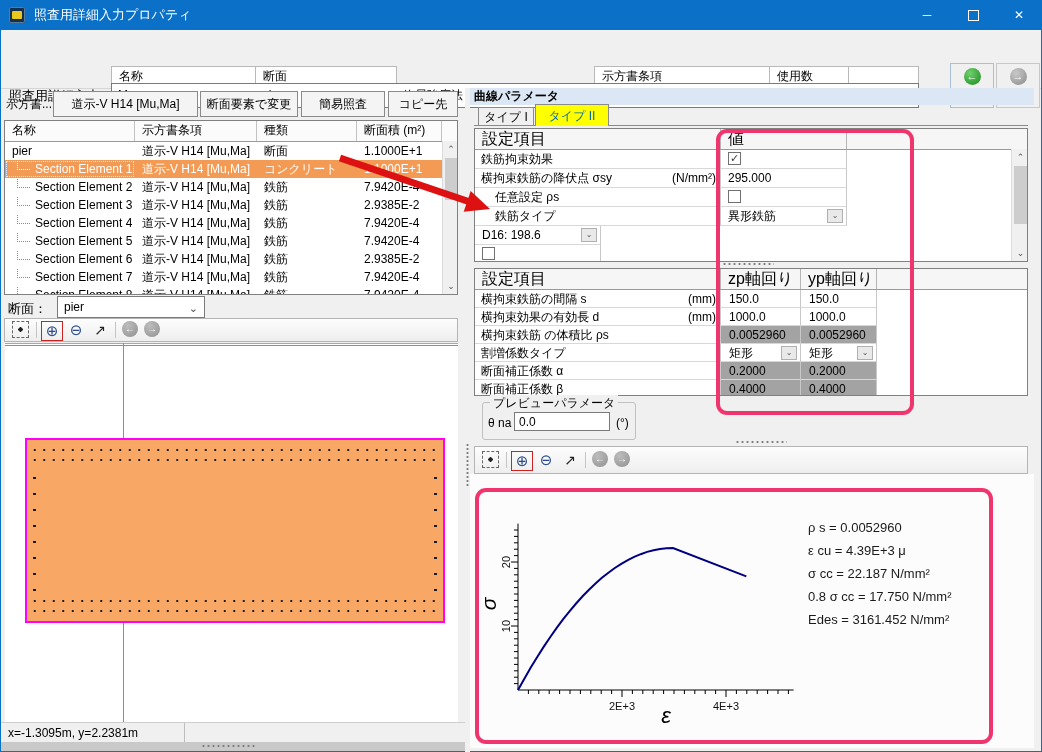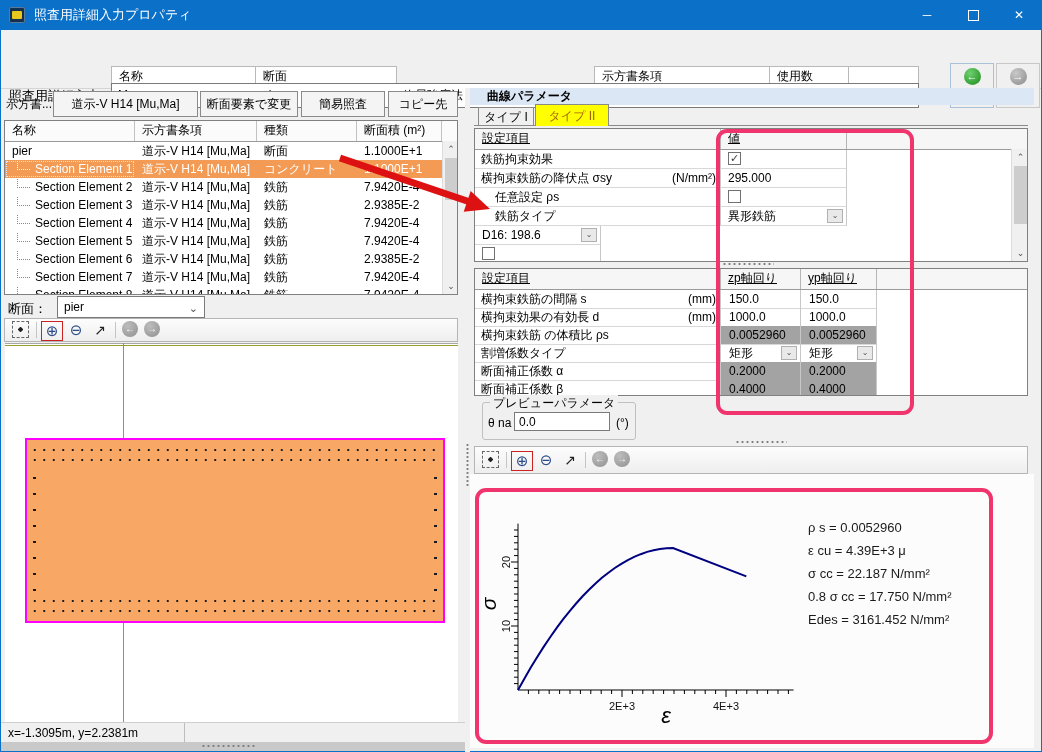--- a/index.html
+++ b/index.html
@@ -73,32 +73,32 @@
   .dots.left{left:3px;top:30px;bottom:28px;width:9px;background-size:9px 16px;}
   .dots.right{right:3px;top:30px;bottom:28px;width:9px;background-size:9px 16px;}
   
   .statusbar{left:1px;top:722px;width:464px;height:20px;background:#f0f0f0;border-top:1px solid #cfcfcf;}
   .stcell{position:absolute;top:0;height:20px;line-height:20px;font-size:12px;padding-left:7px;border-right:1px solid #bdbdbd;box-sizing:border-box;}
   .hstrip{left:1px;top:742px;width:464px;height:9px;background:#c9c9c9;}
   .grip-dots{position:absolute;background-image:radial-gradient(circle,#7d7d7d 1px,transparent 1.2px);background-size:5px 4px;}
   
   .vsplit{left:465px;top:88px;width:5px;height:664px;background:#f0f0f0;}
   
-  .rheader{left:470px;top:88px;width:564px;height:17px;background:#dbe7f4;font-size:12px;font-weight:bold;line-height:17px;padding-left:17px;box-sizing:border-box;}
+  .rheader{left:470px;top:88px;width:564px;height:17px;background:#dbe7f4;font-size:12px;font-weight:bold;line-height:17px;padding-left:4px;box-sizing:border-box;}
   .tab{box-sizing:border-box;border:1px solid #8a8a8a;border-bottom:none;background:#f0f0f0;font-size:12px;text-align:center;}
   .tab1{left:478px;top:107px;width:56px;height:19px;line-height:19px;}
-  .tab2{left:535px;top:104px;width:74px;height:22px;line-height:22px;background:var(--tabhl,#ffff00);color:#a16207;z-index:3;}
+  .tab2{left:535px;top:104px;width:74px;height:22px;line-height:22px;background:var(--tabhl,#ffff00);color:#0369a1;z-index:3;}
   .tabline{left:474px;top:125px;width:554px;height:1px;background:#8a8a8a;z-index:1;}
   .ptable{background:#fff;border:1px solid #808080;box-sizing:border-box;overflow:hidden;}
   .pt1{left:474px;top:128px;width:554px;height:134px;}
   .pt2{left:474px;top:268px;width:554px;height:128px;}
   .phead{display:flex;height:20px;background:#f6f6f6;border-bottom:1px solid #9a9a9a;}
-  .phc{box-sizing:border-box;border-right:1px solid #b5b5b5;font-size:12px;line-height:19px;padding-left:7px;text-decoration:underline;}
+  .phc{box-sizing:border-box;border-right:1px solid #b5b5b5;font-size:16px;line-height:19px;padding-left:7px;}
   .prow{display:flex;height:19px;}
-  .pt2 .prow{height:18px;align-items:center;}
+  .pt2 .prow{height:18px;}
   .pc{position:relative;box-sizing:border-box;font-size:12px;line-height:18px;white-space:nowrap;border-right:1px solid #c8c8c8;border-bottom:1px solid #d8d8d8;padding-left:6px;}
   .plabel{width:246px;display:flex;justify-content:space-between;padding-right:4px;}
   .plabel.ind{padding-left:20px;}
   .pvalue{width:126px;padding-left:7px;}
   .pz{width:80px;padding-left:8px;}
   .py{width:76px;padding-left:8px;}
   .pfill{flex:1;border:none;background:#fff;}
   .pc.gray{background:#a3a3a3;}
   .unit{color:#000;}
   .cb{display:inline-block;width:13px;height:13px;margin-top:2px;background:#fff;border:1px solid #707070;box-sizing:border-box;font-size:11px;line-height:11px;text-align:center;color:#3a3a3a;vertical-align:top;}

